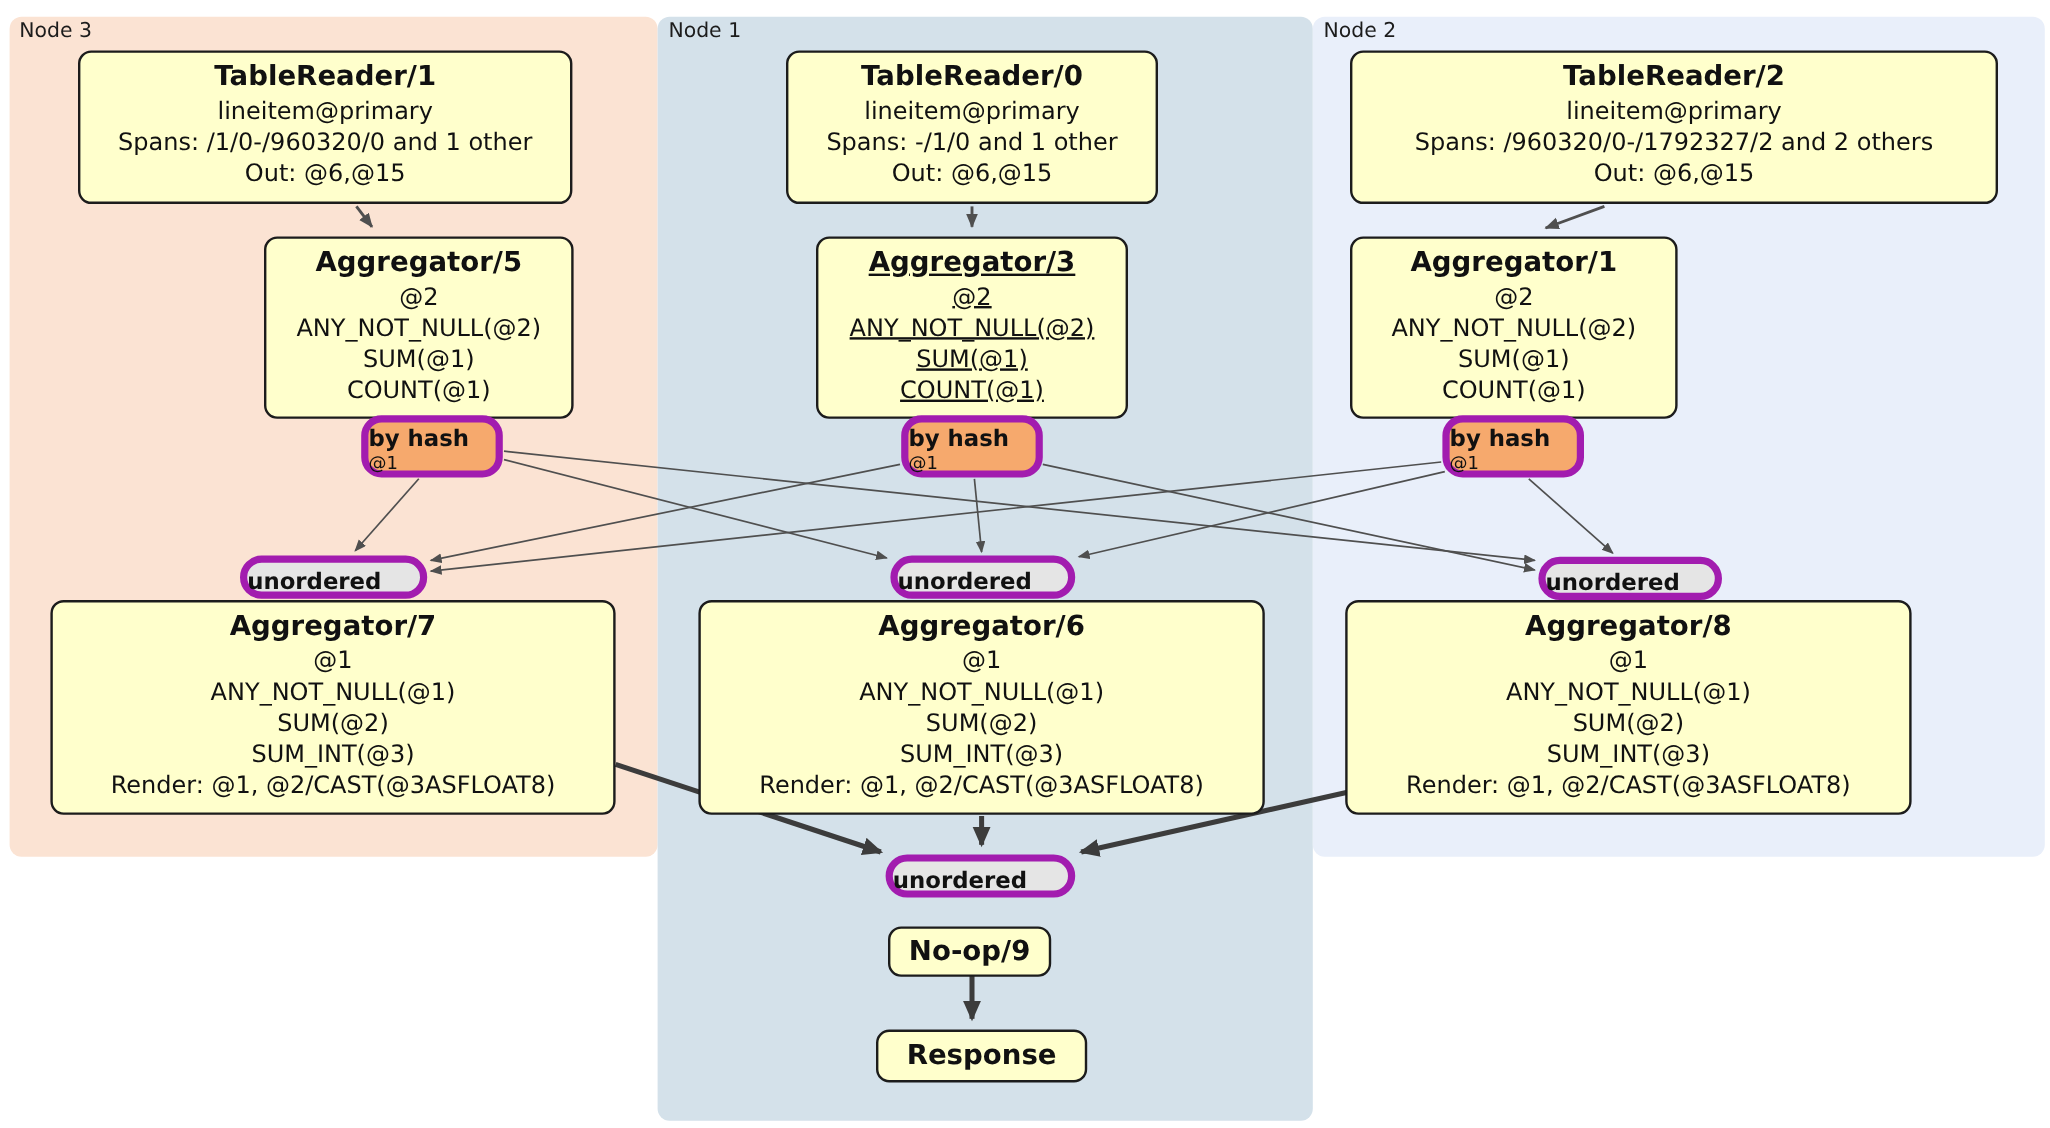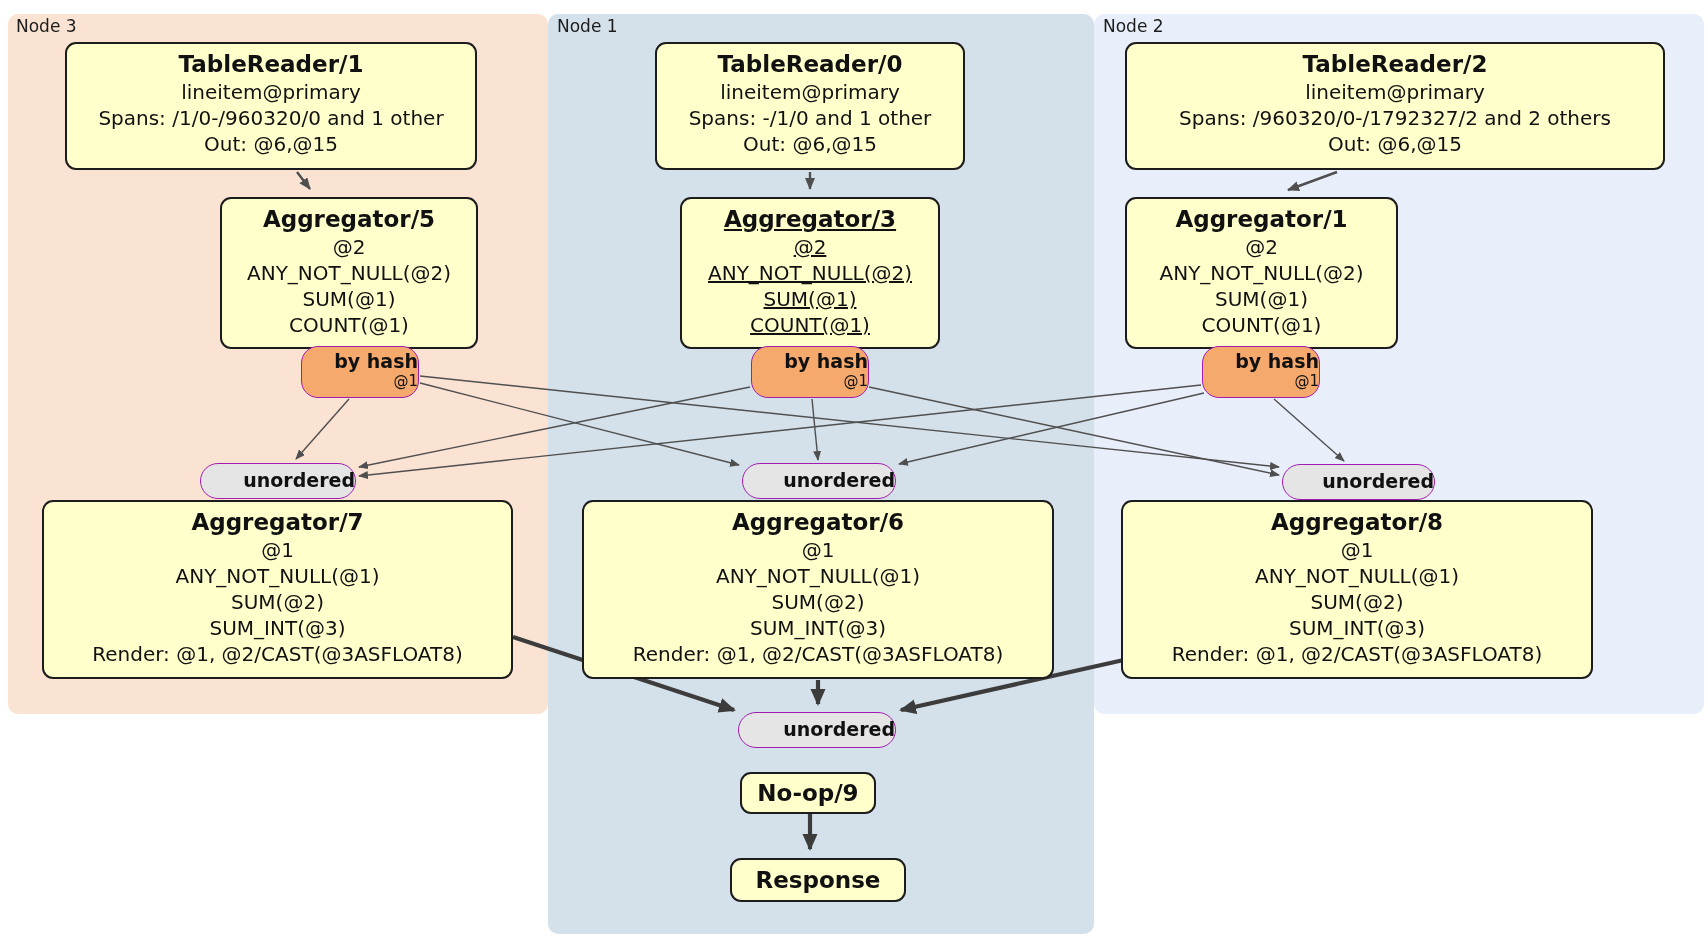--- a/index.html
+++ b/index.html
@@ -10,22 +10,22 @@
   }
   .region{position:absolute; border-radius:10px;}
   .region-label{position:absolute; font-size:17px; color:#1c1c1c; white-space:nowrap;text-align:right;}
   .gnode{
     position:absolute; background:#ffffcc; border:2px solid #1c1c1c;
     border-radius:11px; text-align:center; box-sizing:border-box; padding-top:5px;
   }
   .gtitle{font-weight:bold; font-size:23px; line-height:30px; white-space:nowrap;}
   .gline{font-size:20px; line-height:26px; white-space:nowrap;}
   .pill{
-    position:absolute; border:1px solid #a21caf; box-sizing:border-box;
-    text-align:right; white-space:nowrap;
+    position:absolute; border:6px solid #a21caf; box-sizing:border-box;
+    text-align:left; white-space:nowrap;
   }
   .pill-hash{background:#f6a96d; border-radius:17px;}
   .pill-hash .p1{font-weight:bold; font-size:19px; line-height:23px; margin-top:3px;}
   .pill-hash .p2{font-size:15px; line-height:17px;}
   .pill-uo{background:#e5e5e5; border-radius:18px; font-weight:bold; font-size:19px; line-height:32px;}
   svg.edges{position:absolute; left:0; top:0; z-index:5; pointer-events:none;}
   .gnode,.pill{z-index:6;}
   .pill{z-index:7;}
 </style>
 </head>

